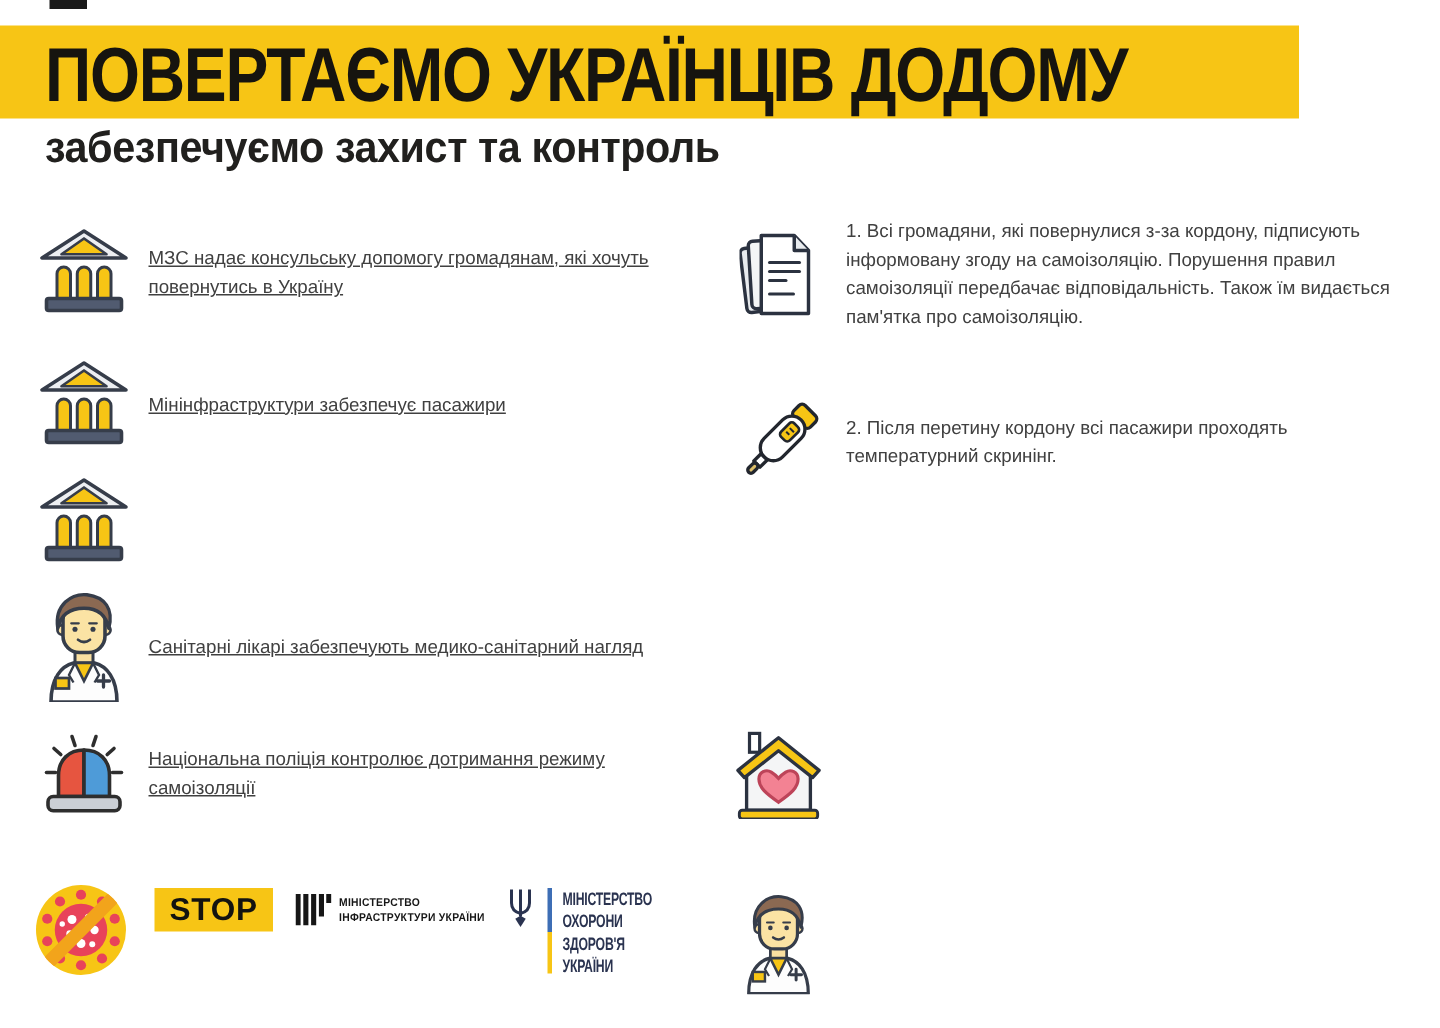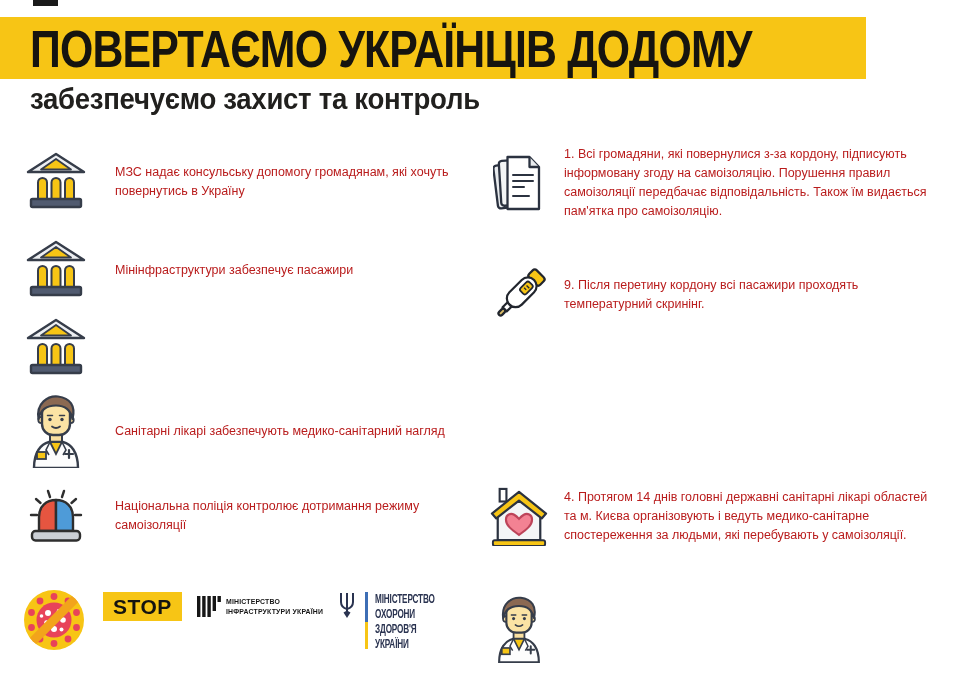--- a/index.html
+++ b/index.html
@@ -13,25 +13,25 @@
   .title { margin-left:30px; font-size:51px; font-weight:700; color:#16140f;
            letter-spacing:-1px; white-space:nowrap; transform:scaleX(0.84); transform-origin:0 50%; }
   .subtitle { position:absolute; left:30px; top:83px; font-size:29px; font-weight:700;
               color:#21201e; letter-spacing:-0.3px; white-space:nowrap;
               transform:scaleX(0.95); transform-origin:0 0; }
 
   .row { position:absolute; display:flex; align-items:center; }
   .icon-box { flex:none; display:flex; justify-content:center; align-items:center; }
   .left-row { left:23px; width:455px; }
   .left-row .icon-box { width:66px; }
-  .left-row .text { margin-left:26px; }
+  .left-row .text { margin-left:10px;text-decoration:underline; }
   .right-row { left:487px; width:470px; }
   .right-row .icon-box { width:64px; }
   .right-row .text { margin-left:13px; }
-  .text { font-size:12.5px; line-height:19px; color:#b91c1c; white-space:pre; }
+  .text { font-size:12.5px; line-height:19px; color:#404040; white-space:pre; }
 
   .virus { position:absolute; left:23px; top:589px; }
   .stop  { position:absolute; left:103px; top:592px; }
   .stop .l1, .stop .l2 { display:table; background:#F7C515; color:#131310;
           font-weight:700; letter-spacing:0.5px; padding:3px 10px 2px; }
   .stop .l1 { font-size:21px; }
   .stop .l2 { font-size:24px; }
 
   .infra { position:absolute; left:197px; top:596px; display:flex; align-items:flex-start; gap:5px; }
   .infra .txt { font-size:7.5px; font-weight:700; line-height:9.5px; color:#161616;
@@ -245,32 +245,29 @@
 інформовану згоду на самоізоляцію. Порушення правил
 самоізоляції передбачає відповідальність. Також їм видається
 пам'ятка про самоізоляцію.</div>
   </div>
   <div class="row right-row" style="top:262px;height:66px">
     <div class="icon-box">
         <svg width="62" height="62">
           <use href="#sym-thermometer"></use>
         </svg>
       </div>
-    <div class="text">9. Після перетину кордону всі пасажири проходять
+    <div class="text">2. Після перетину кордону всі пасажири проходять
 температурний скринінг.</div>
   </div>
   <div class="row right-row" style="top:486px;height:60px">
     <div class="icon-box">
         <svg width="58" height="60">
           <use href="#sym-house"></use>
         </svg>
       </div>
-    <div class="text">4. Протягом 14 днів головні державні санітарні лікарі областей
-та м. Києва організовують і ведуть медико-санітарне
-спостереження за людьми, які перебувають у самоізоляції.</div>
   </div>
   <div class="row right-row" style="top:590px;height:78px">
     <div class="icon-box">
         <svg width="56" height="68">
           <use href="#sym-doctor"></use>
         </svg>
       </div>
   </div>
 
   <div class="virus">

